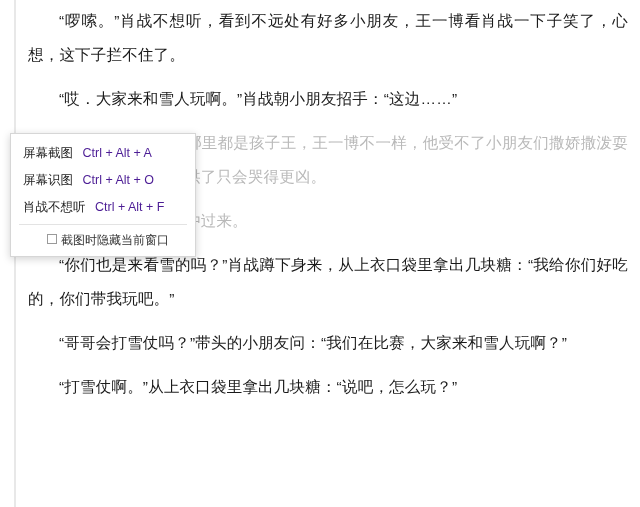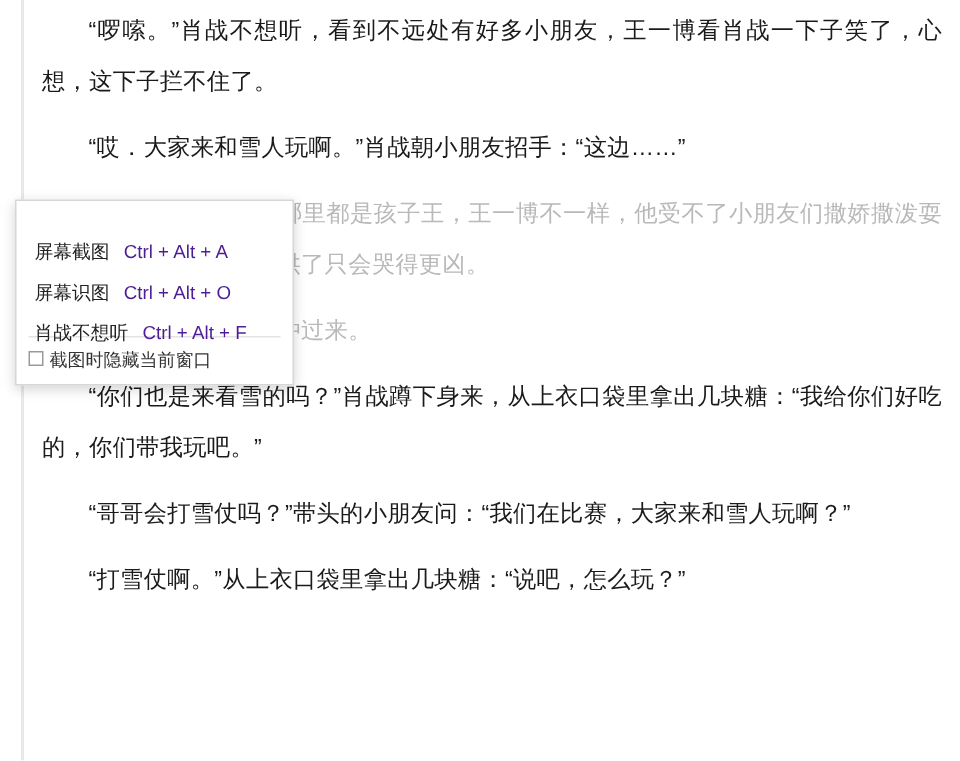--- a/index.html
+++ b/index.html
@@ -66,39 +66,39 @@
   }
   .menu-item {
     height: 27px;
     line-height: 27px;
     padding: 0 10px 0 12px;
     white-space: nowrap;
     cursor: default;
   }
   .menu-item .label {
     display: inline-block;
-    margin-top: 15px;
   }
   .menu-item .shortcut {
     display: inline-block;
     margin-left: 6px;
     color: #4c1d95;
   }
   .menu-sep {
     height: 1px;
     background: #e3e3e3;
     margin: 3px 8px 3px 8px;
   }
   .menu-foot {
     height: 24px;
     line-height: 24px;
     padding: 0 10px 0 22px;
     font-size: 12px;
     color: #333333;
     position: relative;
+    margin-left: 28px;
   }
   .menu-foot .chk {
     position: absolute;
     left: 8px;
     top: 6px;
     width: 10px;
     height: 10px;
     border: 1px solid #9a9a9a;
     background: #ffffff;
     box-sizing: border-box;

